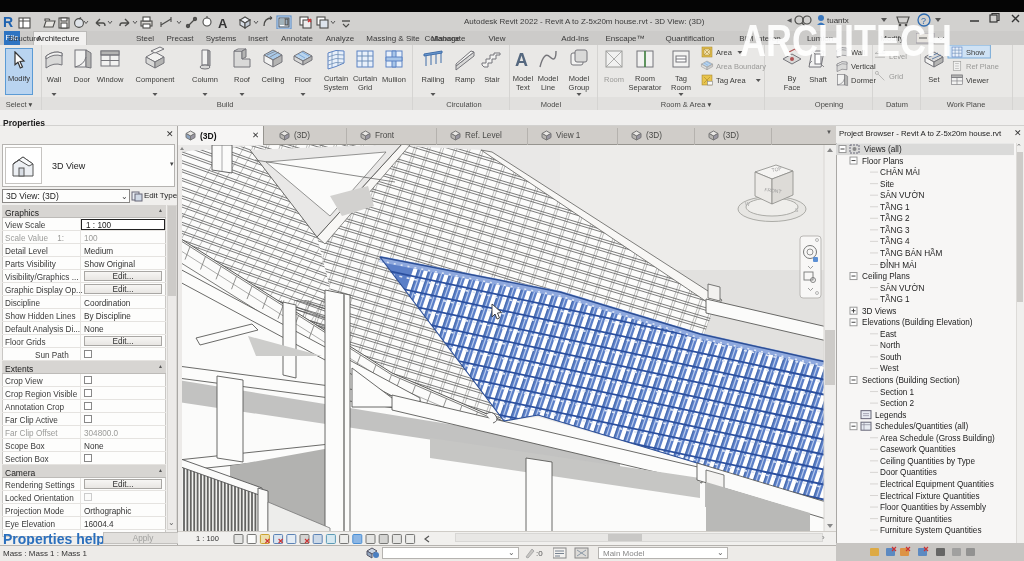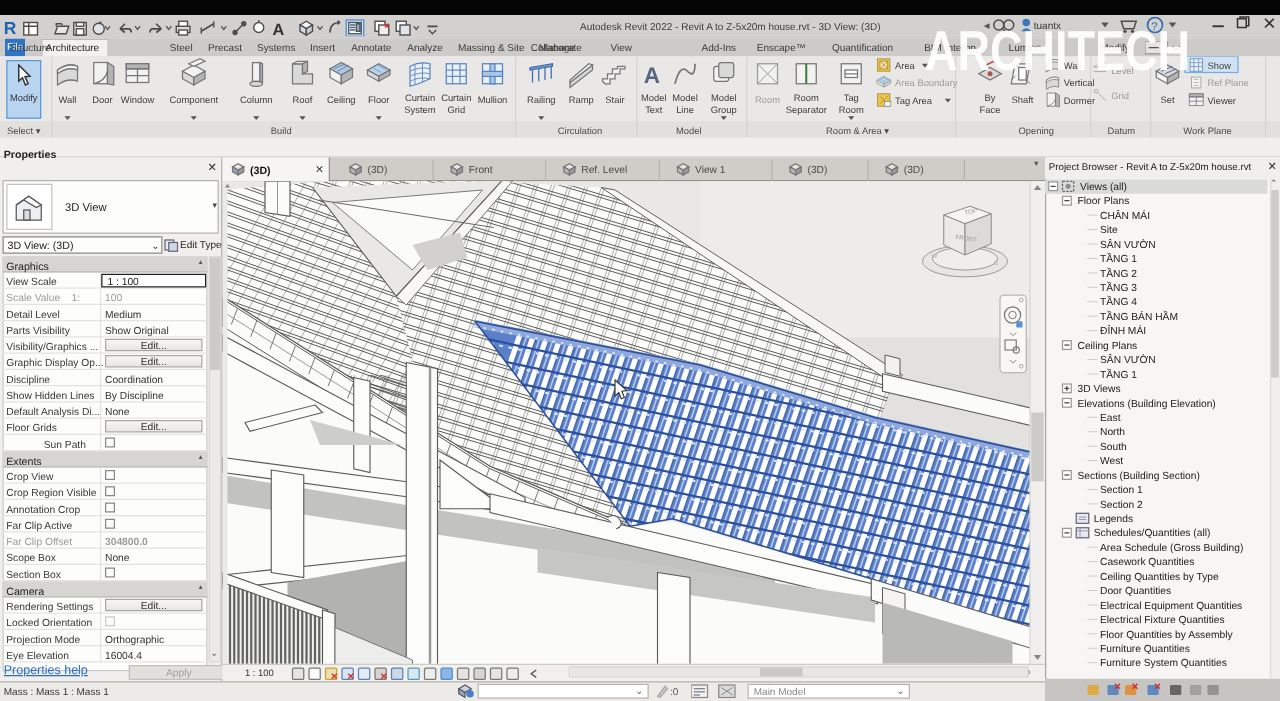--- a/index.html
+++ b/index.html
@@ -453,21 +453,21 @@
 <div style="position:absolute;left:80px;top:400.0px;width:1px;height:13.0px;background:#e5e3e0;"></div>
 <div style="position:absolute;left:5px;top:402.5px;font-size:8.2px;color:#3a3a3a;font-weight:400;white-space:nowrap;">Annotation Crop</div>
 <div style="position:absolute;left:84px;top:402.0px;width:8px;height:8px;background:#fff;border:1px solid #888;"></div>
 <div style="position:absolute;left:2px;top:413.0px;width:164px;height:13.0px;border-bottom:1px solid #e5e3e0;"></div>
 <div style="position:absolute;left:80px;top:413.0px;width:1px;height:13.0px;background:#e5e3e0;"></div>
 <div style="position:absolute;left:5px;top:415.5px;font-size:8.2px;color:#3a3a3a;font-weight:400;white-space:nowrap;">Far Clip Active</div>
 <div style="position:absolute;left:84px;top:415.0px;width:8px;height:8px;background:#fff;border:1px solid #888;"></div>
 <div style="position:absolute;left:2px;top:426.0px;width:164px;height:13.0px;border-bottom:1px solid #e5e3e0;"></div>
 <div style="position:absolute;left:80px;top:426.0px;width:1px;height:13.0px;background:#e5e3e0;"></div>
 <div style="position:absolute;left:5px;top:428.5px;font-size:8.2px;color:#9b9b99;font-weight:400;white-space:nowrap;">Far Clip Offset</div>
-<div style="position:absolute;left:84px;top:428.5px;font-size:8.2px;color:#9b9b99;font-weight:700;white-space:nowrap;">304800.0</div>
+<div style="position:absolute;left:84px;top:428.5px;font-size:8.2px;color:#9b9b99;font-weight:400;white-space:nowrap;">304800.0</div>
 <div style="position:absolute;left:2px;top:439.0px;width:164px;height:13.0px;border-bottom:1px solid #e5e3e0;"></div>
 <div style="position:absolute;left:80px;top:439.0px;width:1px;height:13.0px;background:#e5e3e0;"></div>
 <div style="position:absolute;left:5px;top:441.5px;font-size:8.2px;color:#3a3a3a;font-weight:400;white-space:nowrap;">Scope Box</div>
 <div style="position:absolute;left:84px;top:441.5px;font-size:8.2px;color:#333;font-weight:400;white-space:nowrap;">None</div>
 <div style="position:absolute;left:2px;top:452.0px;width:164px;height:13.0px;border-bottom:1px solid #e5e3e0;"></div>
 <div style="position:absolute;left:80px;top:452.0px;width:1px;height:13.0px;background:#e5e3e0;"></div>
 <div style="position:absolute;left:5px;top:454.5px;font-size:8.2px;color:#3a3a3a;font-weight:400;white-space:nowrap;">Section Box</div>
 <div style="position:absolute;left:84px;top:454.0px;width:8px;height:8px;background:#fff;border:1px solid #888;"></div>
 <div style="position:absolute;left:2px;top:465.0px;width:164px;height:13.0px;background:#d7d5d2;border-bottom:1px solid #bdbbb8;"></div>
 <div style="position:absolute;left:5px;top:467.5px;font-size:8.5px;color:#222;font-weight:400;white-space:nowrap;">Camera</div>
@@ -485,21 +485,21 @@
 <div style="position:absolute;left:80px;top:504.0px;width:1px;height:13.0px;background:#e5e3e0;"></div>
 <div style="position:absolute;left:5px;top:506.5px;font-size:8.2px;color:#3a3a3a;font-weight:400;white-space:nowrap;">Projection Mode</div>
 <div style="position:absolute;left:84px;top:506.5px;font-size:8.2px;color:#333;font-weight:400;white-space:nowrap;">Orthographic</div>
 <div style="position:absolute;left:2px;top:517.0px;width:164px;height:13.0px;border-bottom:1px solid #e5e3e0;"></div>
 <div style="position:absolute;left:80px;top:517.0px;width:1px;height:13.0px;background:#e5e3e0;"></div>
 <div style="position:absolute;left:5px;top:519.5px;font-size:8.2px;color:#3a3a3a;font-weight:400;white-space:nowrap;">Eye Elevation</div>
 <div style="position:absolute;left:84px;top:519.5px;font-size:8.2px;color:#333;font-weight:400;white-space:nowrap;">16004.4</div>
 <div style="position:absolute;left:167px;top:205px;width:10px;height:325px;background:#eceae8;border:1px solid #d8d6d3;"></div>
 <div style="position:absolute;left:168px;top:206px;width:8px;height:90px;background:#cdcbc8;"></div>
 <div style="position:absolute;left:168px;top:518px;font-size:8px;color:#666;font-weight:400;white-space:nowrap;">⌄</div>
-<div style="position:absolute;left:3px;top:531px;font-size:10px;color:#2a6fbd;font-weight:400;white-space:nowrap;"><span style="text-decoration:underline;color:#2a6fbd">Properties help</span></div>
+<div style="position:absolute;left:3px;top:531px;font-size:14px;color:#2a6fbd;font-weight:700;white-space:nowrap;"><span style="text-decoration:underline;color:#2a6fbd">Properties help</span></div>
 <div style="position:absolute;left:103px;top:532px;width:80px;height:12px;background:#e2e0dd;border:1px solid #c2c0bd;color:#a0a09e;font-size:8.2px;text-align:center;line-height:11px;">Apply</div>
 <div style="position:absolute;left:178px;top:126px;width:658px;height:19px;background:#d0cdc9;border-bottom:1px solid #96948f;"></div>
 <div style="position:absolute;left:178px;top:126px;width:86px;height:19px;background:#f6f5f4;border-right:1px solid #96948f;"></div>
 <svg style="position:absolute;left:185px;top:130px" width="11" height="11" viewBox="0 0 11 11">
     <path d="M1 3.5 L5.5 1 L10 3.5 L5.5 6 Z" fill="#e9e7e4" stroke="#777"></path>
     <path d="M1 3.5 v4 l4.5 2.5 v-4 Z" fill="#8ea4c0" stroke="#777"></path>
     <path d="M10 3.5 v4 l-4.5 2.5 v-4 Z" fill="#9a97a3" stroke="#777"></path>
   </svg>
 <div style="position:absolute;left:200px;top:131px;font-size:8.5px;color:#111;font-weight:700;white-space:nowrap;">(3D)</div>
 <div style="position:absolute;left:252px;top:130px;font-size:8.5px;color:#333;font-weight:400;white-space:nowrap;">✕</div>

